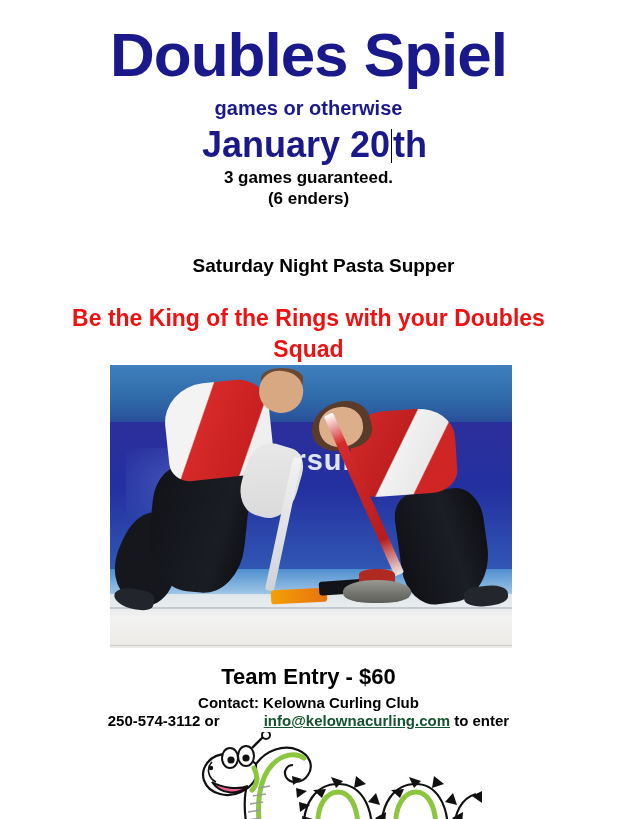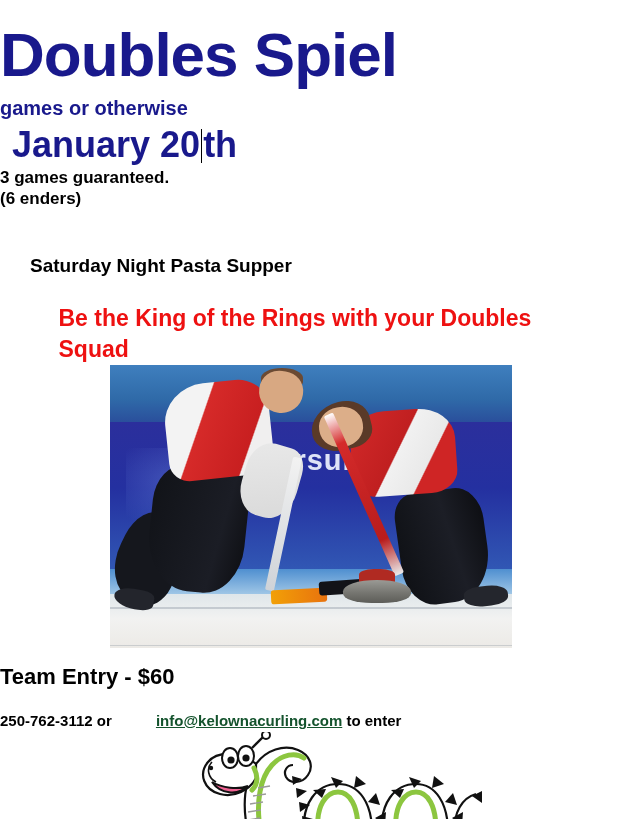--- a/index.html
+++ b/index.html
@@ -13,21 +13,21 @@
   }
   #poster {
     position: relative;
     width: 617px;
     height: 819px;
     background: #ffffff;
     overflow: hidden;
     margin: 0 auto;
   }
 
-  .center { }
+  .center { text-align: center; }
 
   
   .title-main {
     font-size: 62px;
     font-weight: bold;
     color: #19198c;
     letter-spacing: -1px;
     line-height: 1.0;
     margin: 0;
     padding-top: 24px;
@@ -348,23 +348,24 @@
       <div class="fig broom-a-head"></div>
       <div class="fig broom-b"></div>
       <div class="fig broom-b-head"></div>
       <div class="fig stone-handle"></div>
       <div class="fig stone-body"></div>
     </div>
   </div>
 
   <div class="entry center">Team Entry - $60</div>
 
+  <div class="contact center">Contact:  Kelowna Curling Club</div>
 
   <div class="phone center">
-    <span>250-762-3112 or</span>
+    <span>250-574-3112 or</span>
     <span class="email-link">info@kelownacurling.com</span>
     <span>to enter</span>
   </div>
 
   <div class="mascot">
     <svg viewBox="0 0 300 100" width="300" height="100" xmlns="http://www.w3.org/2000/svg">
 
       <g fill="#ffffff" stroke="#111111" stroke-width="2.2">
 
         <path d="M62 100 C56 74 58 48 70 32 C80 18 98 12 112 18 C124 23 128 34 122 43

